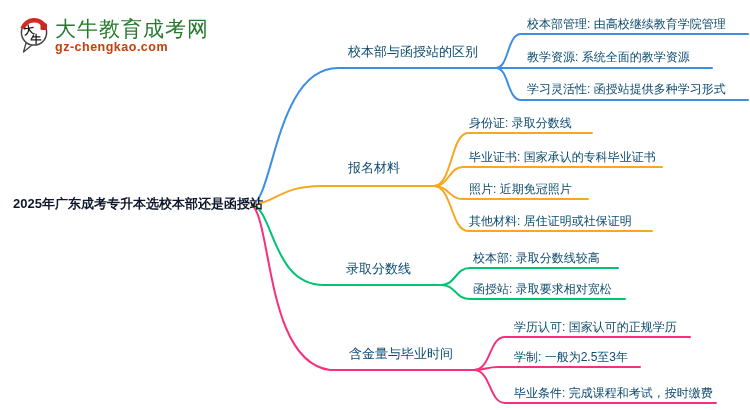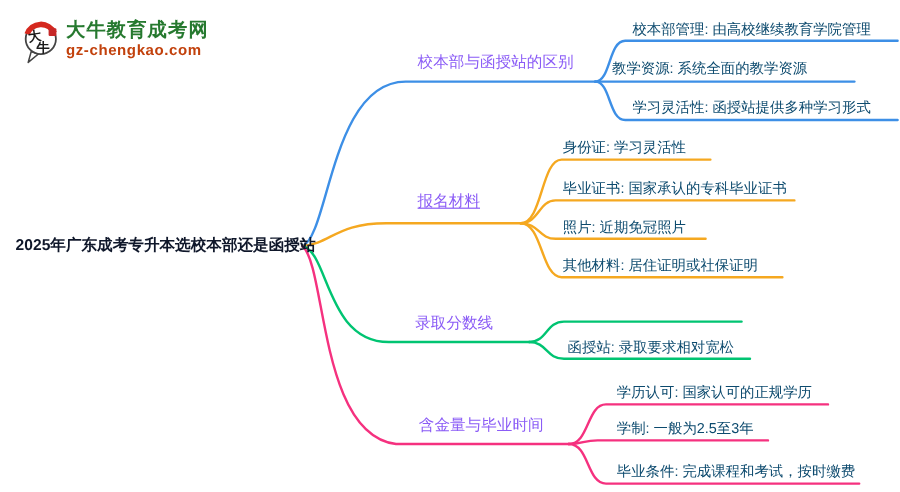--- a/index.html
+++ b/index.html
@@ -3,26 +3,26 @@
 <meta charset="utf-8">
 <style>
   html,body{margin:0;padding:0;background:#fff;}
   .stage{
     position:relative;width:750px;height:410px;background:#fff;overflow:hidden;
     font-family:"Liberation Sans","DejaVu Sans",sans-serif;
   }
   .stage svg.connectors{position:absolute;left:0;top:0;}
   .txt{position:absolute;white-space:nowrap;color:#3a3a3a;line-height:1.25;}
   .root-label{font-size:13px;font-weight:bold;color:#0f172a;}
-  .branch-label{font-size:13px;color:#8b5cf6;}
+  .branch-label{font-size:13px;color:#0c4a6e;}
   .item-label{font-size:12px;color:#0c4a6e;}
   .logo{position:absolute;left:19px;top:17px;display:flex;align-items:flex-start;}
   .logo-icon{width:30px;height:38px;}
   .logo-text{margin-left:6px;}
-  .logo-title{font-size:16px;font-weight:bold;color:#26792F;letter-spacing:1px;line-height:1.1;}
+  .logo-title{font-size:21px;font-weight:normal;color:#26792F;letter-spacing:1px;line-height:1.1;}
   .logo-sub{font-size:12.5px;font-weight:bold;color:#c2410c;letter-spacing:0.5px;line-height:1.2;}
 </style>
 </head>
 <body>
 
 <div class="stage">
 
   <svg class="connectors" width="750" height="410" viewBox="0 0 750 410">
     <g fill="none" stroke-width="2" stroke-linecap="round">
 
@@ -59,32 +59,33 @@
     </svg>
     <div class="logo-text">
       <div class="logo-title">大牛教育成考网</div>
       <div class="logo-sub">gz-chengkao.com</div>
     </div>
   </div>
 
   <div class="txt root-label" style="left:13px;top:196px;">2025年广东成考专升本选校本部还是函授站</div>
 
   <div class="txt branch-label" style="left:348px;top:44px;">校本部与函授站的区别</div>
-  <div class="txt branch-label" style="left:348px;top:160px;text-decoration:underline;">报名材料</div>
+  <div class="txt branch-label" style="left:348px;top:160px;">报名材料</div>
   <div class="txt branch-label" style="left:346px;top:261px;">录取分数线</div>
   <div class="txt branch-label" style="left:349px;top:346px;text-align:center;">含金量与毕业时间</div>
 
   <div class="txt item-label" style="left:527px;top:17px;">校本部管理: 由高校继续教育学院管理</div>
-  <div class="txt item-label" style="left:510px;top:50px;text-align:center;">教学资源: 系统全面的教学资源</div>
+  <div class="txt item-label" style="left:527px;top:50px;text-align:center;">教学资源: 系统全面的教学资源</div>
   <div class="txt item-label" style="left:527px;top:82px;">学习灵活性: 函授站提供多种学习形式</div>
 
-  <div class="txt item-label" style="left:469px;top:116px;">身份证: 学习灵活性</div>
+  <div class="txt item-label" style="left:469px;top:116px;">身份证: 录取分数线</div>
   <div class="txt item-label" style="left:469px;top:150px;">毕业证书: 国家承认的专科毕业证书</div>
   <div class="txt item-label" style="left:469px;top:182px;">照片: 近期免冠照片</div>
   <div class="txt item-label" style="left:469px;top:214px;">其他材料: 居住证明或社保证明</div>
 
+  <div class="txt item-label" style="left:473px;top:251px;">校本部: 录取分数线较高</div>
   <div class="txt item-label" style="left:473px;top:282px;">函授站: 录取要求相对宽松</div>
 
   <div class="txt item-label" style="left:514px;top:320px;">学历认可: 国家认可的正规学历</div>
   <div class="txt item-label" style="left:514px;top:350px;">学制: 一般为2.5至3年</div>
   <div class="txt item-label" style="left:514px;top:386px;">毕业条件: 完成课程和考试，按时缴费</div>
 
 </div>
 
 </body></html>

